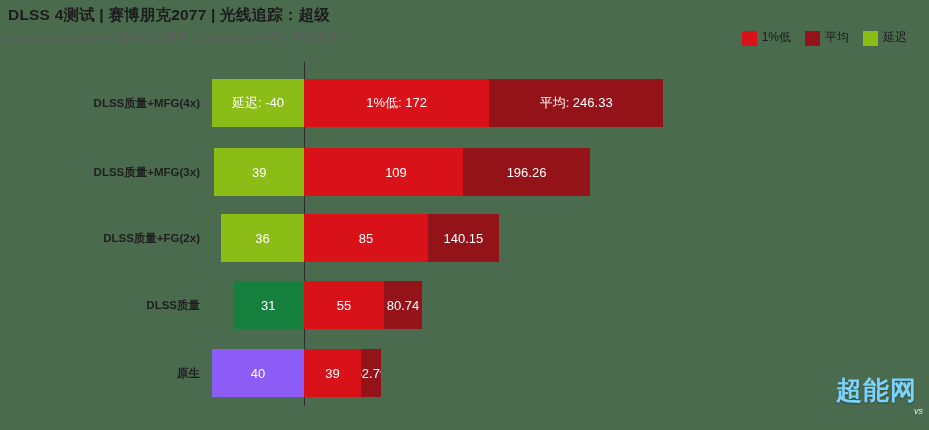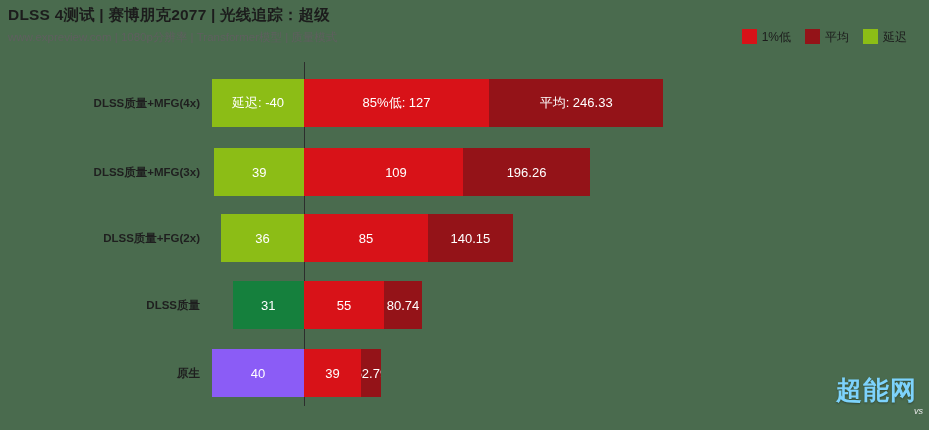--- a/index.html
+++ b/index.html
@@ -20,21 +20,21 @@
   .subtitle{
     position:absolute;left:8px;top:30px;
     font-size:11.5px;color:#5f5f5f;white-space:nowrap;
   }
 
   
   .legend{
     position:absolute;right:22px;top:29px;
     display:flex;align-items:center;gap:14px;
   }
-  .legend-item{display:flex;align-items:flex-start;gap:5px;}
+  .legend-item{display:flex;align-items:flex-end;gap:5px;}
   .legend-swatch{width:15px;height:15px;display:block;}
   .legend-label{font-size:12px;color:#1c1c1c;white-space:nowrap;}
 
   
   .plot{
     position:absolute;left:0;top:60px;
     width:929px;height:350px;
   }
   .zero-axis{
     position:absolute;left:304px;top:2px;
@@ -92,34 +92,34 @@
         <span class="legend-label">延迟</span>
       </div>
     </div>
 
   <div class="plot" id="plot">
     <div class="zero-axis"></div>
 
   <div class="row" style="top: 19px; width: 929px;">
         <div class="row-label">DLSS质量+MFG(4x)</div>
         <div class="seg seg-latency" style="left: 212px; width: 92px; background: rgb(140, 189, 22);">延迟: -40</div>
-        <div class="seg seg-low" style="left: 304px; width: 185.166px; background: rgb(216, 18, 24);">85%低: 127</div>
+        <div class="seg seg-low" style="left: 304px; width: 185.166px; background: rgb(216, 18, 24);">1%低: 172</div>
         <div class="seg seg-avg" style="left: 489.166px; width: 173.983px; background: rgb(148, 19, 24);">平均: 246.33</div>
       </div>
       <div class="row" style="top: 88px; width: 929px;">
         <div class="row-label">DLSS质量+MFG(3x)</div>
         <div class="seg seg-latency" style="left: 214.3px; width: 89.7px; background: rgb(140, 189, 22);">39</div>
         <div class="seg seg-low" style="left: 304px; width: 184px; background: rgb(216, 18, 24);">109</div>
         <div class="seg seg-avg" style="left: 462.922px; width: 127.225px; background: rgb(148, 19, 24);">196.26</div>
       </div>
       <div class="row" style="top: 154px; width: 929px;">
         <div class="row-label">DLSS质量+FG(2x)</div>
         <div class="seg seg-latency" style="left: 221.2px; width: 82.8px; background: rgb(140, 189, 22);">36</div>
         <div class="seg seg-low" style="left: 304px; width: 123.93px; background: rgb(216, 18, 24);">85</div>
-        <div class="seg seg-avg" style="left: 427.93px; width: 85px; background: rgb(148, 19, 24);">140.15</div>
+        <div class="seg seg-avg" style="left: 427.93px; width: 71px; background: rgb(148, 19, 24);">140.15</div>
       </div>
       <div class="row" style="top: 221px; width: 929px;">
         <div class="row-label">DLSS质量</div>
         <div class="seg seg-latency" style="left: 232.7px; width: 71.3px; background: #15803d;">31</div>
         <div class="seg seg-low" style="left: 304px; width: 80.19px; background: rgb(216, 18, 24);">55</div>
         <div class="seg seg-avg" style="left: 384.19px; width: 37.5289px; background: rgb(148, 19, 24);">80.74</div>
       </div>
       <div class="row" style="top: 289px; width: 929px;">
         <div class="row-label">原生</div>
         <div class="seg seg-latency" style="left: 212px; width: 92px; background: #8b5cf6;">40</div>

